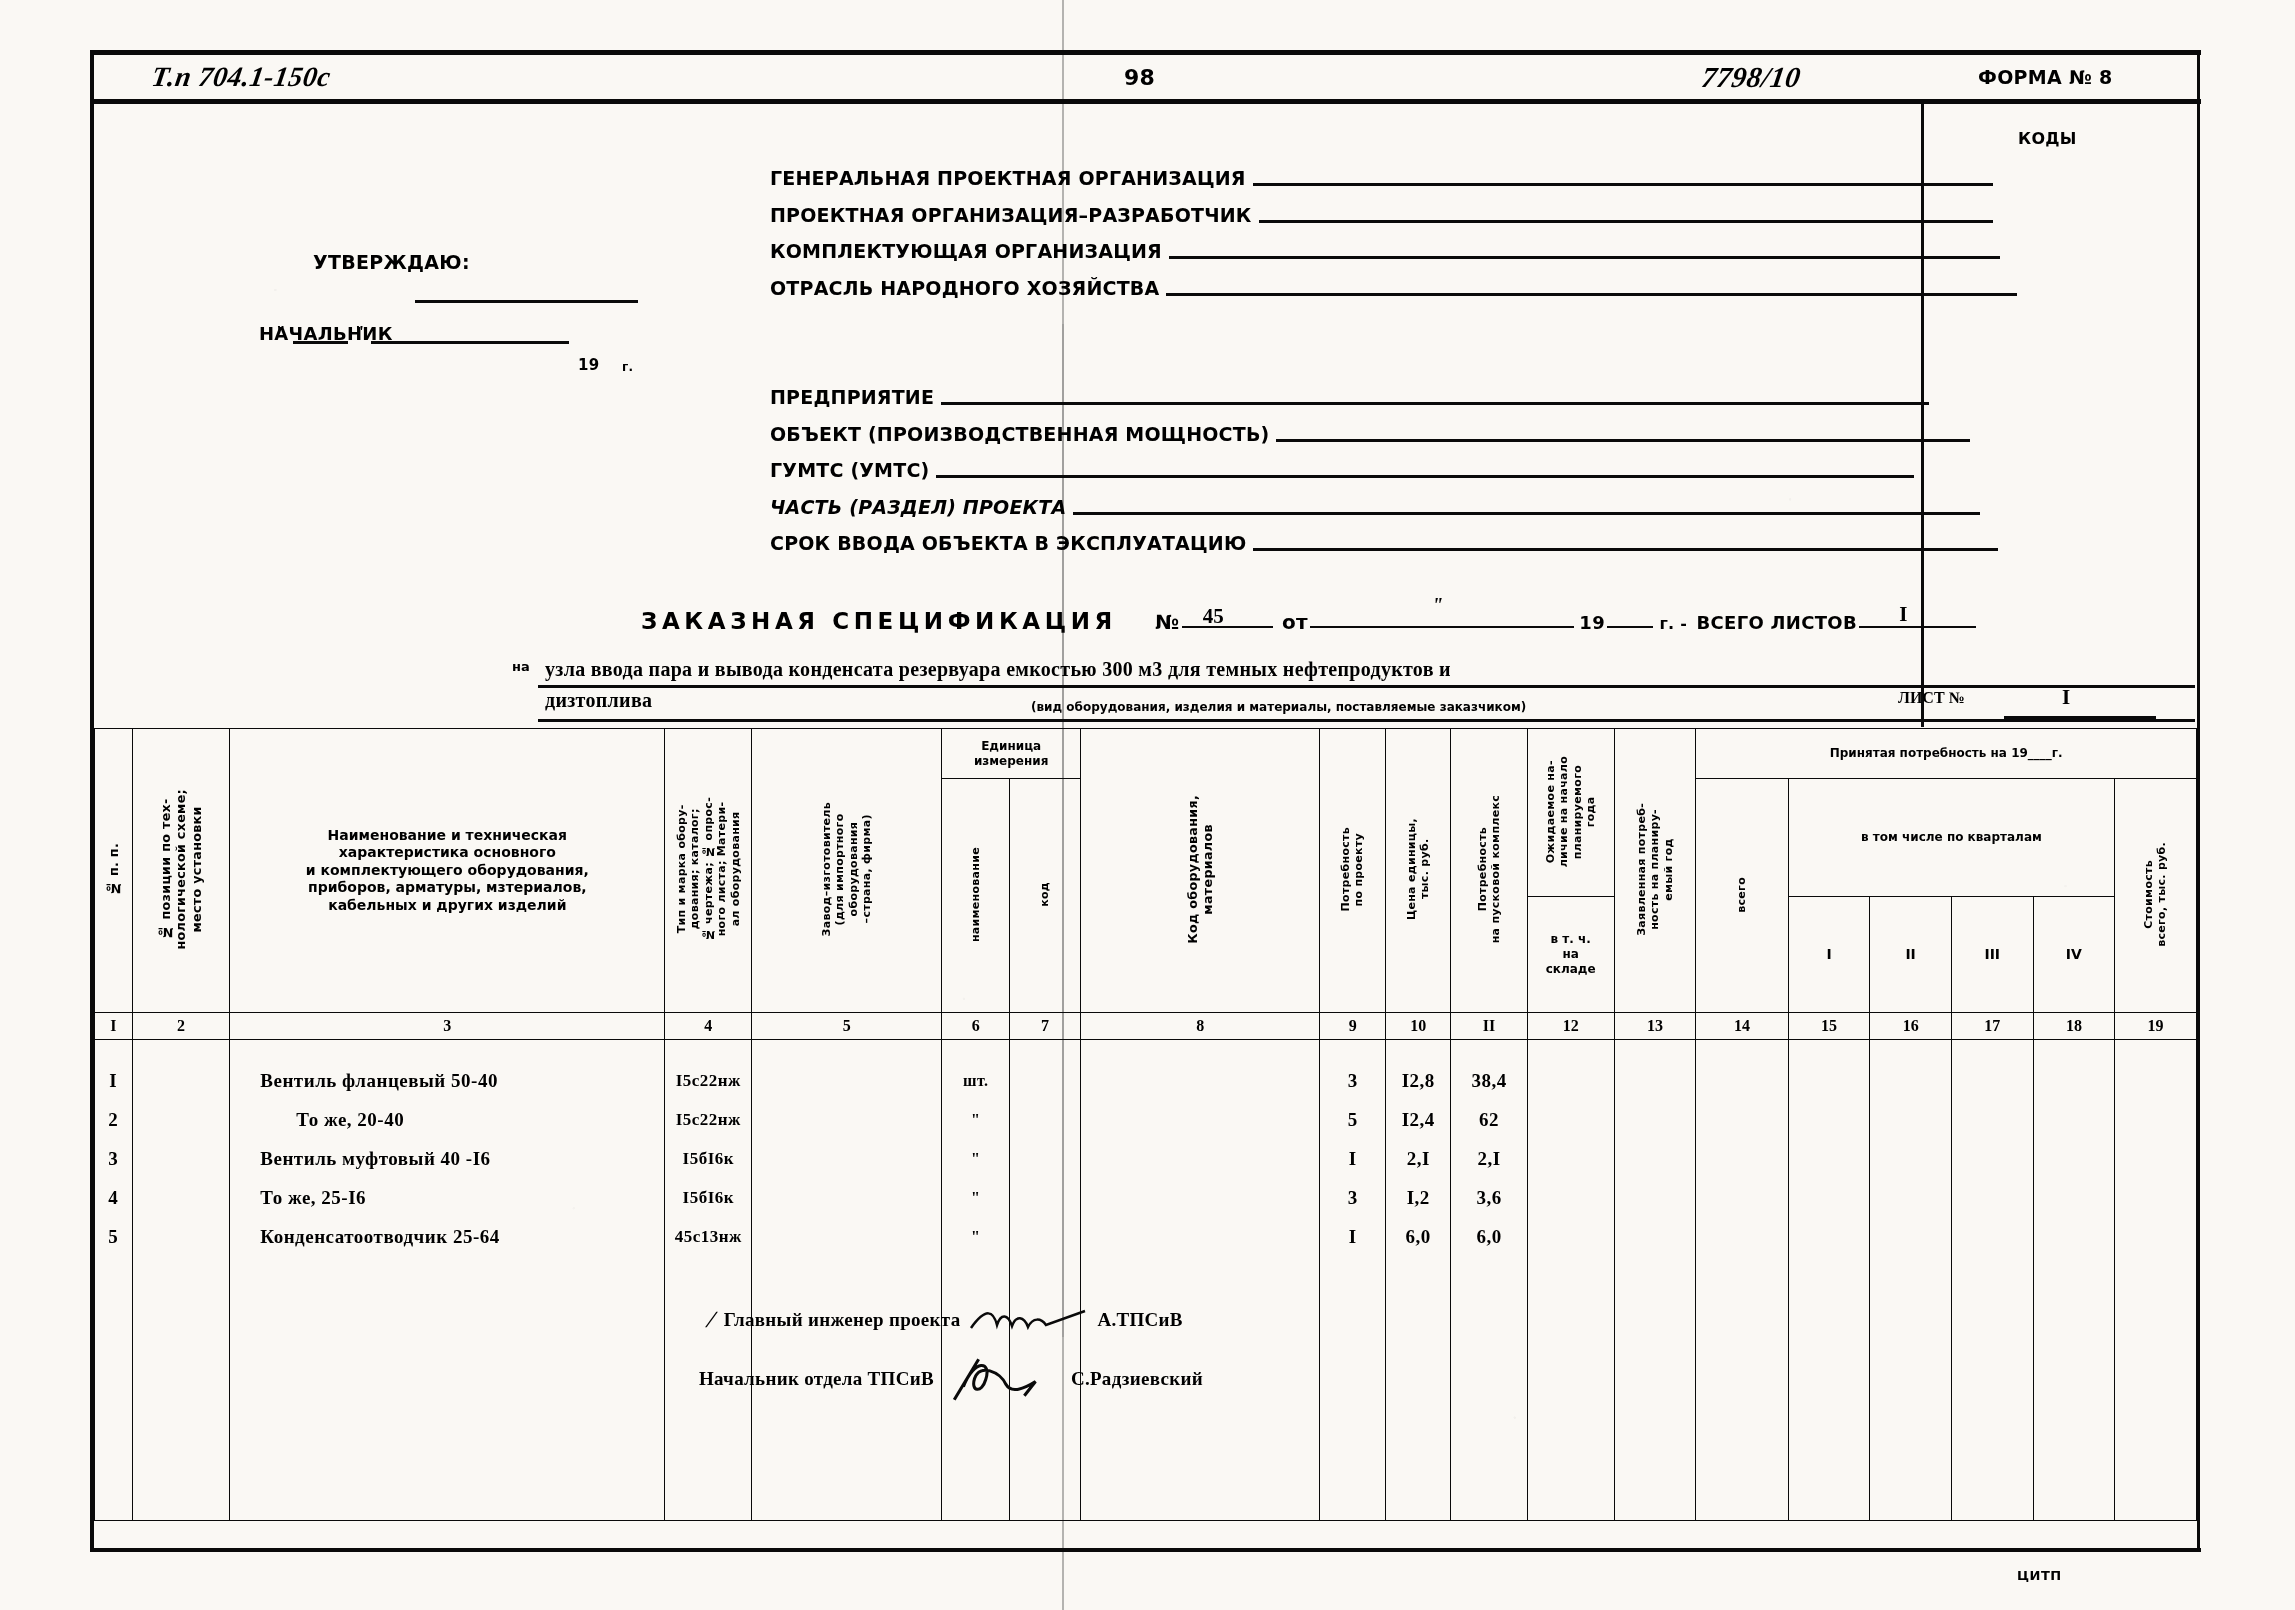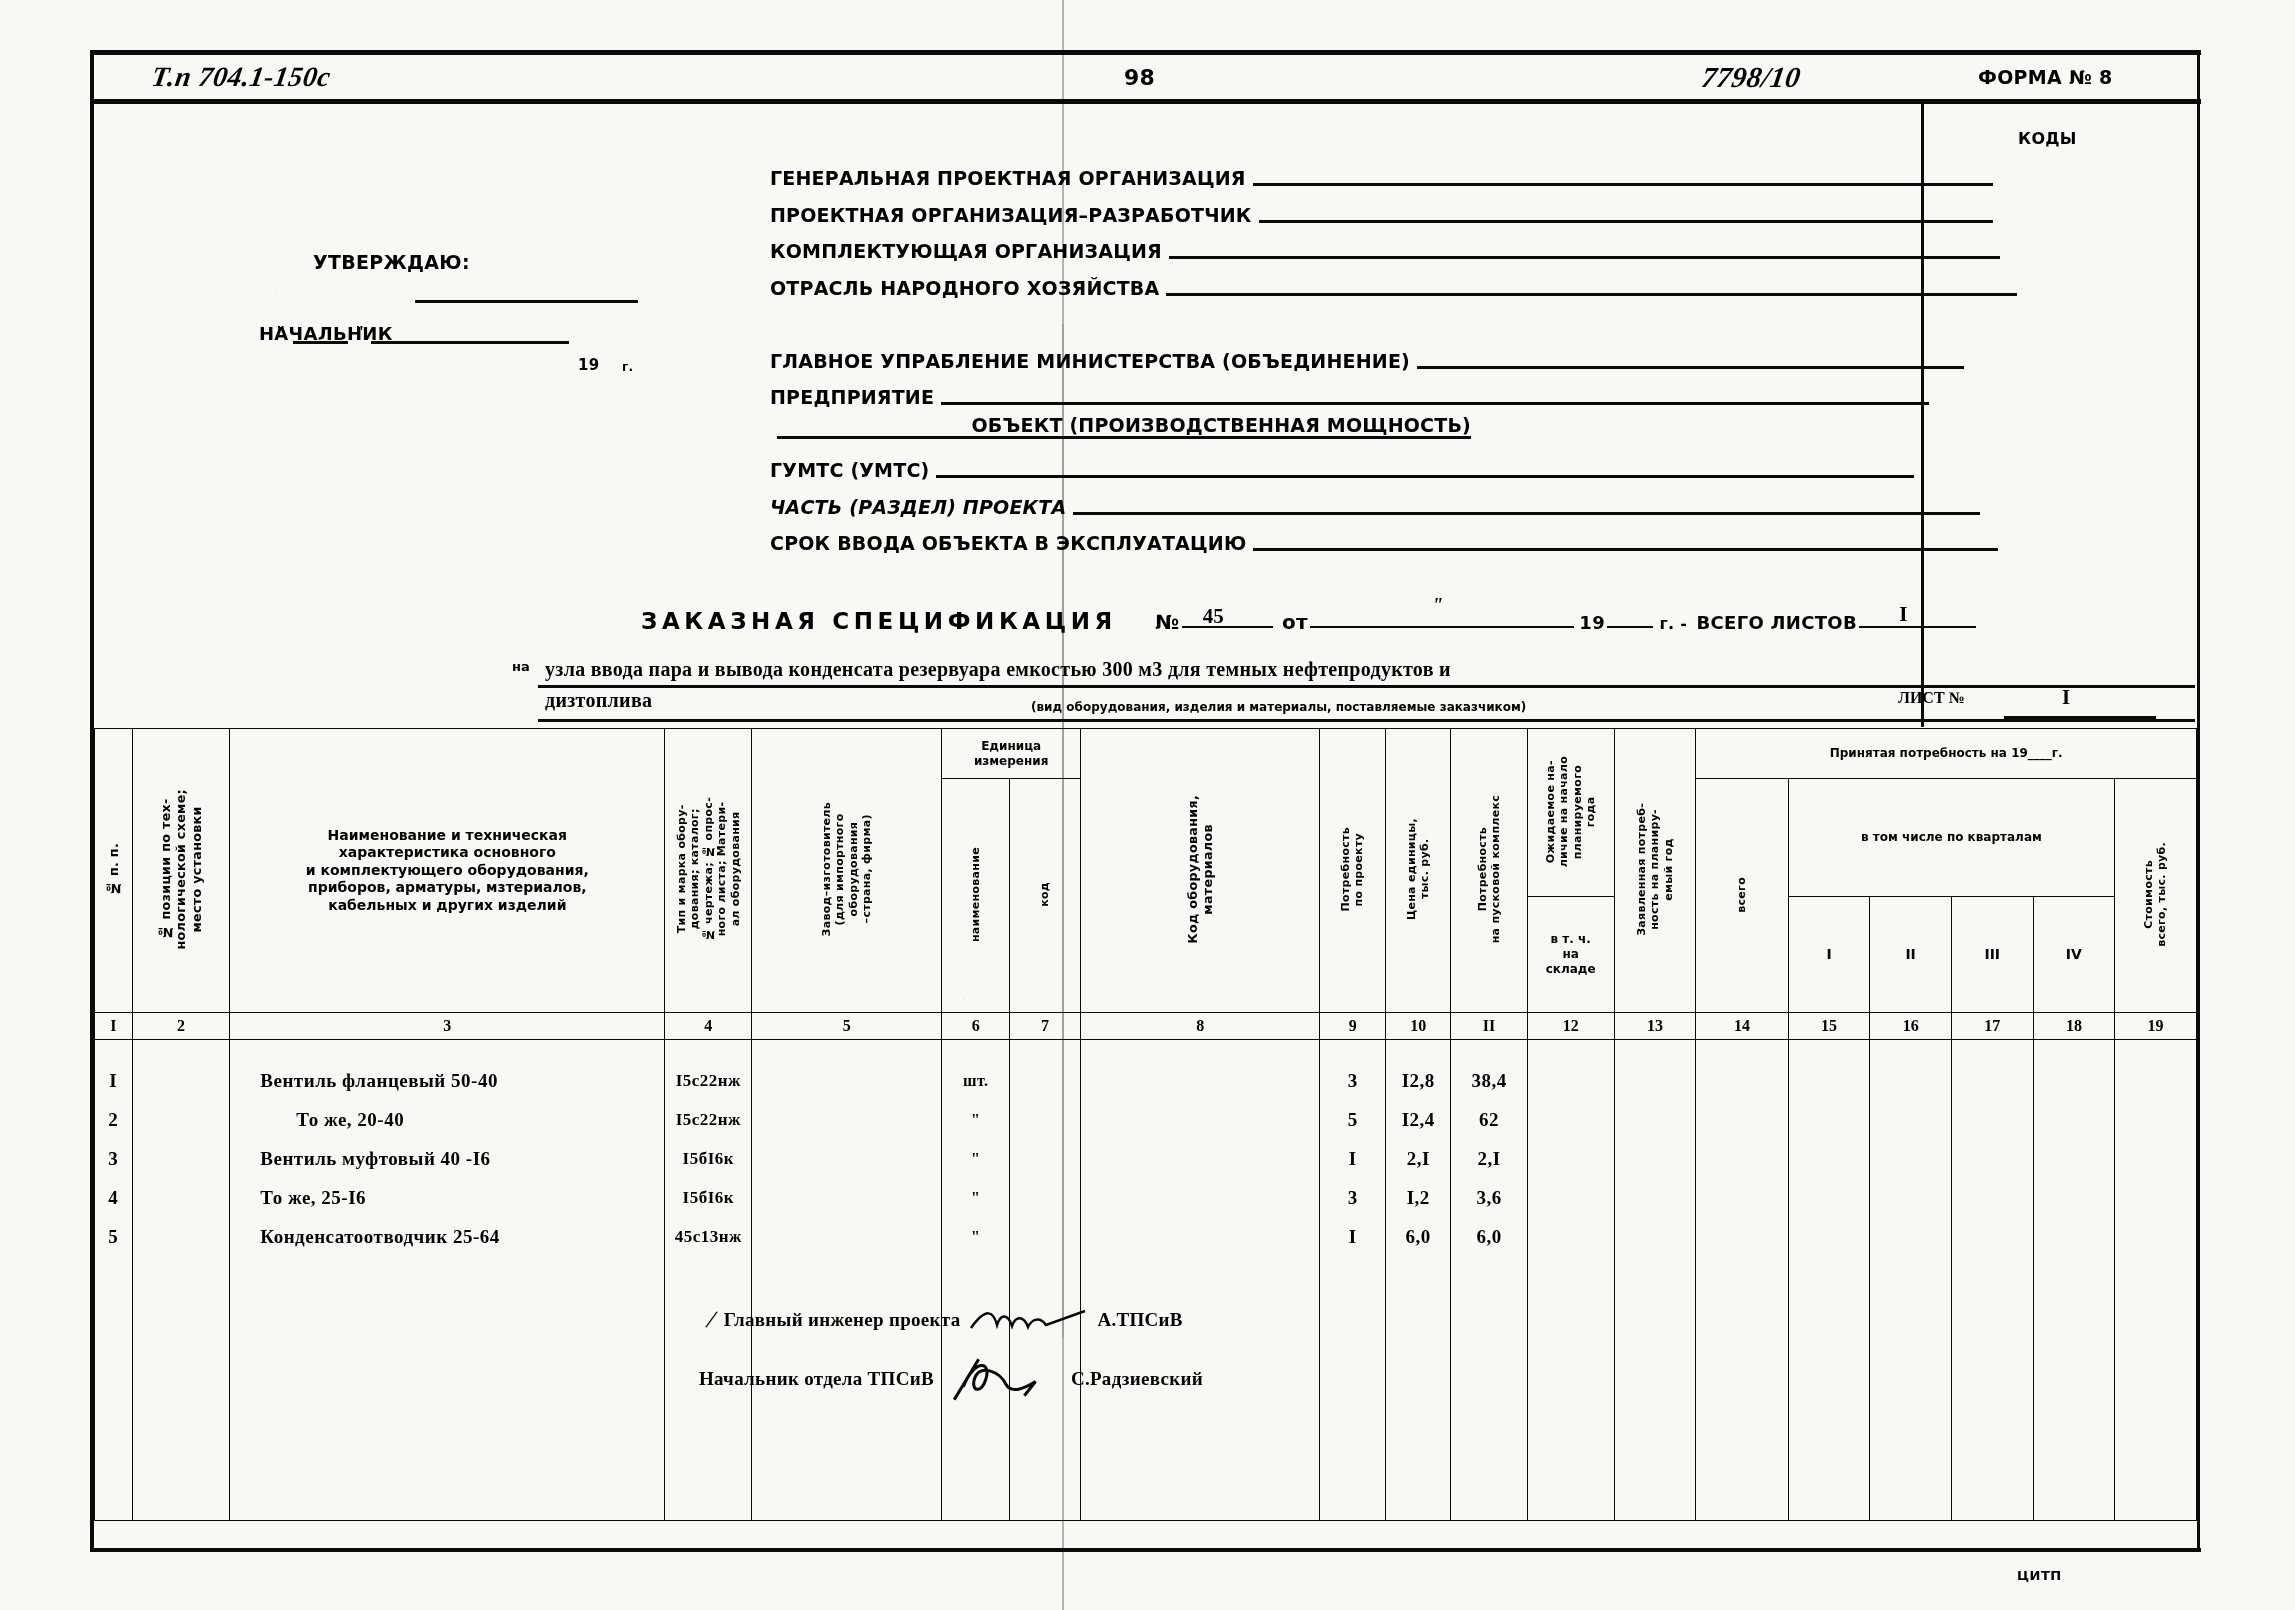--- a/index.html
+++ b/index.html
@@ -125,29 +125,25 @@
     <span class="rule" style="width:734px;"></span>
   </div>
   <div class="orgrow" style="top:240px;">
     <span class="txt">КОМПЛЕКТУЮЩАЯ ОРГАНИЗАЦИЯ</span>
     <span class="rule" style="width:831px;"></span>
   </div>
   <div class="orgrow" style="top:277px;">
     <span class="txt">ОТРАСЛЬ НАРОДНОГО ХОЗЯЙСТВА</span>
     <span class="rule" style="width:851px;"></span>
   </div>
-  <div class="orgrow" style="top:350px;">
-    <span class="txt">ГЛАВНОЕ УПРАБЛЕНИЕ МИНИСТЕРСТВА (ОБЪЕДИНЕНИЕ)</span>
-    <span class="rule" style="width:547px;"></span>
-  </div>
   <div class="orgrow" style="top:386px;">
     <span class="txt">ПРЕДПРИЯТИЕ</span>
     <span class="rule" style="width:988px;"></span>
   </div>
-  <div class="orgrow" style="top:414px;flex-direction:column;">
+  <div class="orgrow" style="top:423px;">
     <span class="txt">ОБЪЕКТ (ПРОИЗВОДСТВЕННАЯ МОЩНОСТЬ)</span>
     <span class="rule" style="width:694px;"></span>
   </div>
   <div class="orgrow" style="top:459px;">
     <span class="txt">ГУМТС (УМТС)</span>
     <span class="rule" style="width:978px;"></span>
   </div>
   <div class="orgrow" style="top:496px;font-style:italic;">
     <span class="txt">ЧАСТЬ (РАЗДЕЛ) ПРОЕКТА</span>
     <span class="rule" style="width:907px;"></span>

